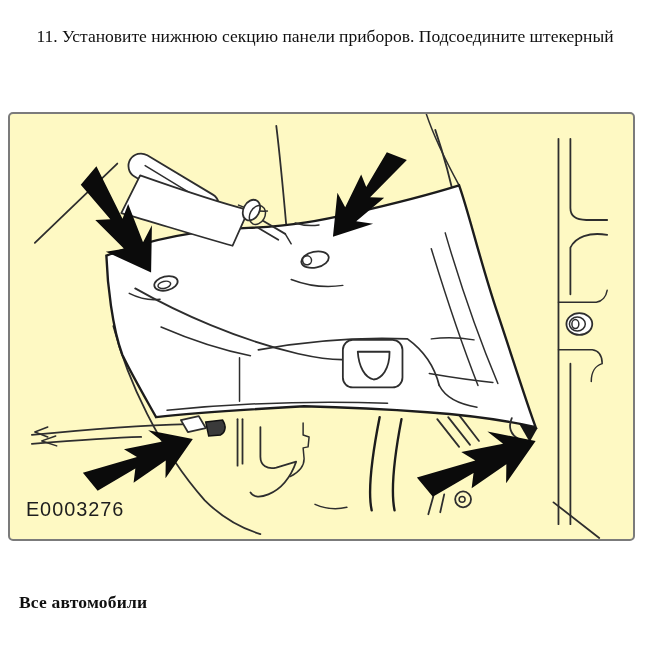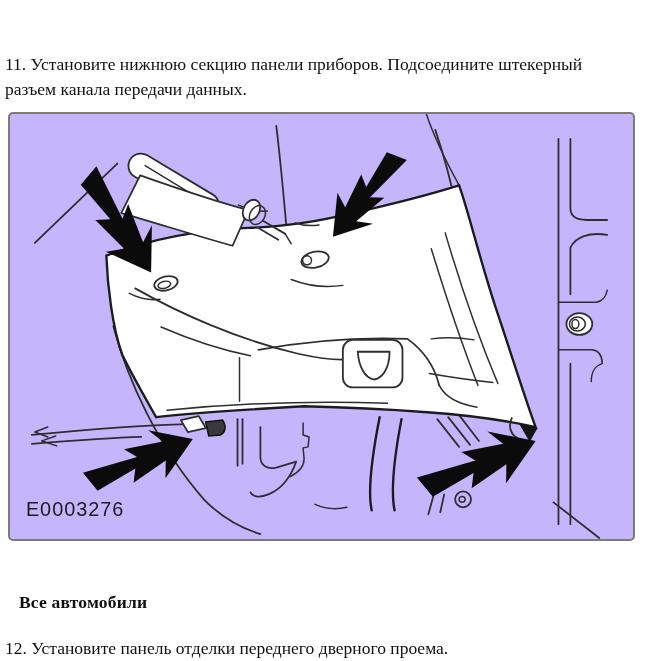--- a/index.html
+++ b/index.html
@@ -17,51 +17,50 @@
     font-size: 17.5px; font-weight: bold;
     letter-spacing: 0.2px;
     white-space: nowrap;
   }
   .heading-rhd { top: 2px; }
   .heading-all { top: 592px; margin-left: 14px; }
   .step {
     position: absolute; left: 5px;
     font-size: 17.5px; line-height: 25px;
   }
-  .step-11 { top: 52px; width: 640px; }
+  .step-11 { top: 24px; width: 640px; text-align: center; }
   .step-12 { top: 636px; width: 640px; white-space: nowrap; }
   .figure-frame {
     position: absolute; left: 8px; top: 112px;
     width: 627px; height: 429px;
     margin: 0; padding: 0;
     border: 2px solid #7b7b7b;
     border-radius: 5px;
     box-sizing: border-box;
-    background: #c4b5fd;
+    background: #fef9c3;
   }
   .figure-frame svg { display: block; width: 100%; height: 100%; }
   .ln { fill: none; stroke: #2e2e2e; stroke-width: 1.8; stroke-linecap: round; stroke-linejoin: round; }
   .thin { stroke-width: 1.5; }
   .thick { stroke: #1c1c1c; stroke-width: 2.4; }
   .wfill { fill: #ffffff; }
   .arrow { fill: #0b0b0b; stroke: none; }
   .fig-label {
     font-family: "Liberation Sans", sans-serif;
     font-size: 20px; fill: #1d1d1d; letter-spacing: 1px;
   }
 </style>
 </head>
 <body>
 
 <div class="page">
 
 
   <div class="step step-11">
     <div>11. Установите нижнюю секцию панели приборов. Подсоедините штекерный</div>
-    <div>разъем канала передачи данных.</div>
   </div>
 
   <figure class="figure-frame">
     <svg viewBox="0 0 627 429" preserveAspectRatio="none">
 
       <defs>
         <polygon id="bolt" points="0,0 -30,-21 -23,-8 -54,-15 -47,-5 -92,-11 -87,7 -52,3 -58,13 -27,7 -33,20"></polygon>
       </defs>
 
       <g>
@@ -171,15 +170,14 @@
       <use href="#bolt" class="arrow" transform="translate(325,124) rotate(127) scale(1.16)"></use>
       <use href="#bolt" class="arrow" transform="translate(184,328) rotate(-24) scale(1.25)"></use>
       <use href="#bolt" class="arrow" transform="translate(529,330) rotate(-24) scale(1.35)"></use>
 
       <text class="fig-label" x="16" y="406">E0003276</text>
     </svg>
   </figure>
 
   <div class="heading heading-all">Все автомобили</div>
 
-  <div class="step step-12">12. Установите панель отделки переднего дверного проема.</div>
 
 </div>
 
 </body></html>

